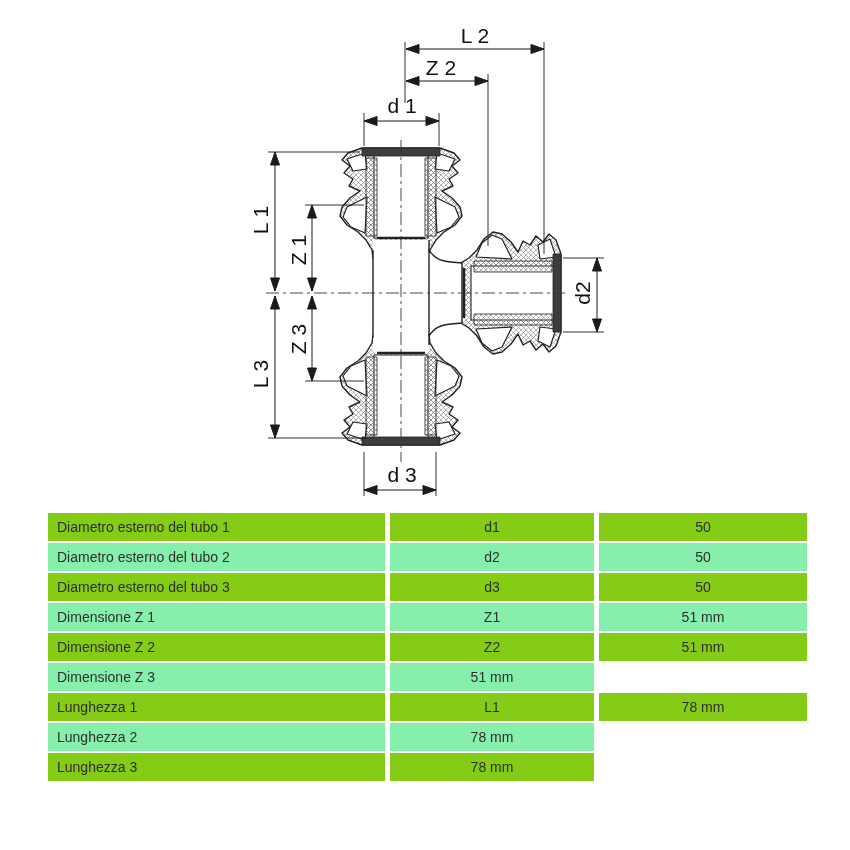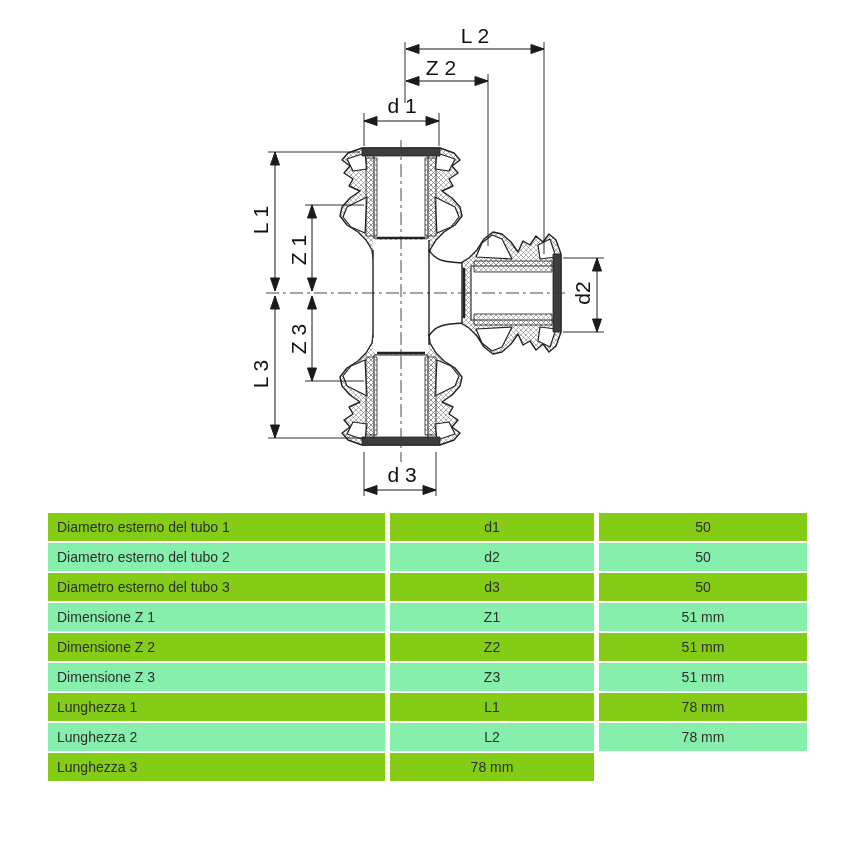--- a/index.html
+++ b/index.html
@@ -153,30 +153,28 @@
     <div class="cell sym">Z1</div>
     <div class="cell val">51 mm</div>
   </div>
   <div class="spec-row row-dark">
     <div class="cell name">Dimensione Z 2</div>
     <div class="cell sym">Z2</div>
     <div class="cell val">51 mm</div>
   </div>
   <div class="spec-row row-light">
     <div class="cell name">Dimensione Z 3</div>
-    <div class="cell sym">Z3</div>
     <div class="cell val">51 mm</div>
   </div>
   <div class="spec-row row-dark">
     <div class="cell name">Lunghezza 1</div>
     <div class="cell sym">L1</div>
     <div class="cell val">78 mm</div>
   </div>
   <div class="spec-row row-light">
     <div class="cell name">Lunghezza 2</div>
-    <div class="cell sym">L2</div>
     <div class="cell val">78 mm</div>
   </div>
   <div class="spec-row row-dark">
     <div class="cell name">Lunghezza 3</div>
     <div class="cell val">78 mm</div>
   </div>
 </div>
 
 </body></html>

